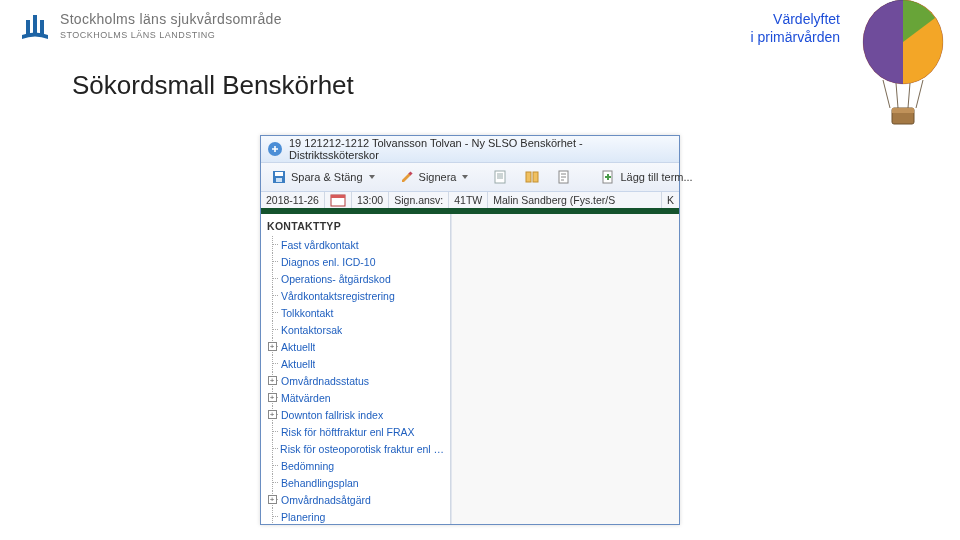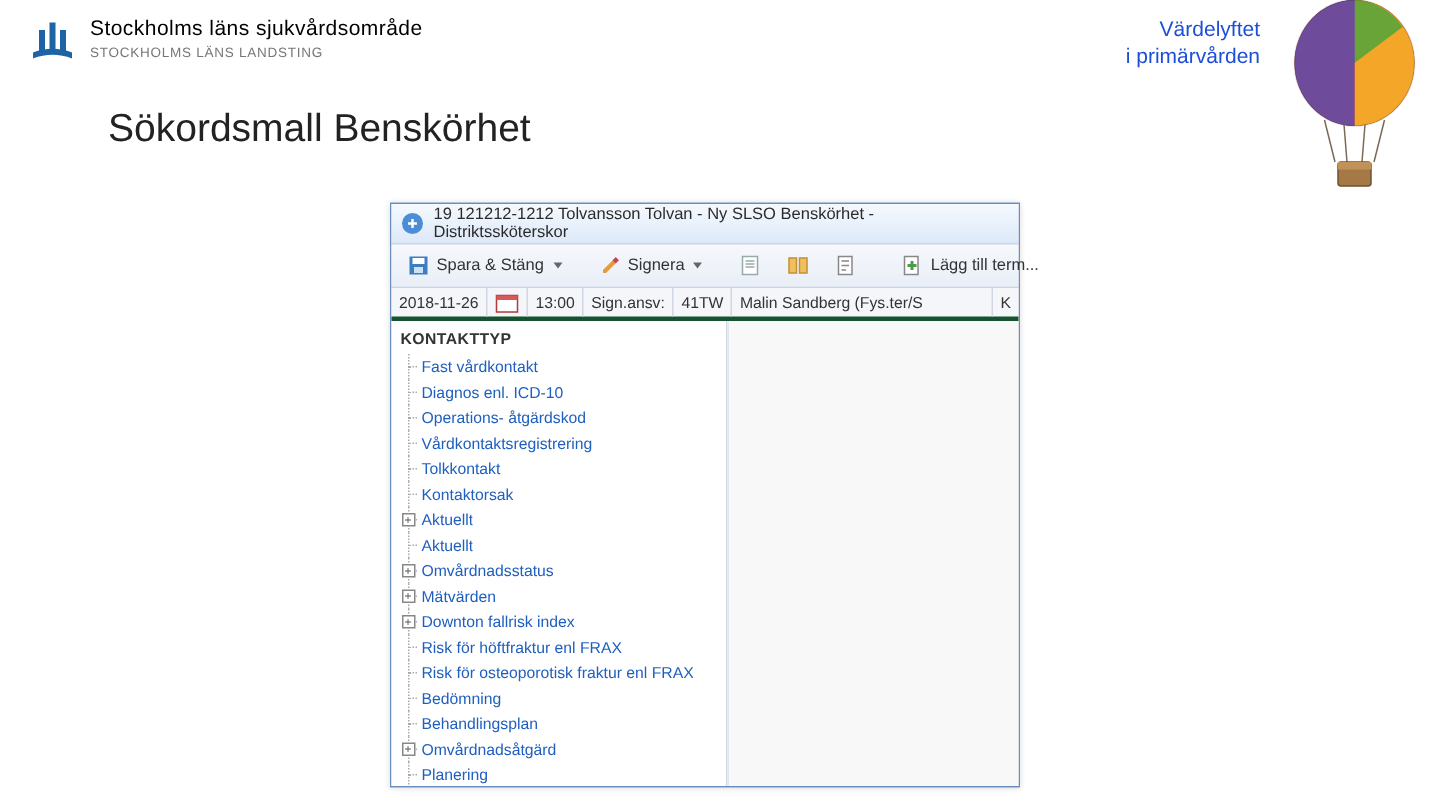--- a/index.html
+++ b/index.html
@@ -1,46 +1,46 @@
 <!DOCTYPE html>
 <html><head>
 <meta charset="utf-8">
 <style>
   * { box-sizing: border-box; margin: 0; padding: 0; }
   body { font-family: Verdana, Arial, sans-serif; width: 960px; height: 540px; background: #fff; position: relative; }
 
   .header-area { position: relative; height: 70px; }
   .logo-block { position: absolute; top: 10px; left: 20px; display: flex; align-items: center; gap: 10px; }
   .logo-mark { width: 30px; height: 30px; }
-  .logo-text { font-size: 14px; color: #000000; letter-spacing: 0.3px; }
+  .logo-text { font-size: 14px; color: #737373; letter-spacing: 0.3px; }
   .logo-sub { font-size: 9px; color: #777; letter-spacing: 0.5px; display:block; margin-top:2px;}
 
   .tagline { position: absolute; top: 10px; right: 120px; text-align: right; font-size: 14px; color: #1d4ed8; line-height: 1.3; }
 
   .balloon { position: absolute; top: 0px; right: 12px; width: 90px; height: 135px; }
 
   .slide-title { position: absolute; top: 70px; left: 72px; font-size: 26px; color: #222; font-weight: normal; }
 
   .app-window { position: absolute; top: 135px; left: 260px; width: 420px; height: 390px; border: 1px solid #6a8ec2; background: #fff; box-shadow: 0 0 4px rgba(0,0,0,.15); }
 
   .titlebar { height: 26px; background: linear-gradient(#f5f9fe,#dde9f8); display: flex; align-items: center; padding: 0 6px; font-size: 11px; color: #2b2b2b; }
   .title-icon { width: 16px; height: 16px; margin-right: 6px; flex-shrink:0; }
 
   .toolbar { height: 30px; background: linear-gradient(#f6f8fc,#e9eef7); border-top:1px solid #c9d6ea; border-bottom:1px solid #c9d6ea; display: flex; align-items: center; padding: 0 4px; gap: 4px; font-size: 11px; color: #333; }
   .tb-btn { display: flex; align-items: center; gap: 4px; padding: 2px 6px; border-radius: 3px; cursor: default; white-space: nowrap; }
   .tb-sep { width:1px; height:20px; background:#c0cde0; margin:0 2px; }
   .tb-ico { width:16px; height:16px; flex-shrink:0; }
   .dd-caret { width:0; height:0; border-left:3px solid transparent; border-right:3px solid transparent; border-top:4px solid #666; margin-left:2px;}
 
-  .infobar { height: 22px; background: #f4f6fa; border-bottom:3px solid #14532d; display:flex; align-items:flex-end; font-size:10.5px; color:#333; }
+  .infobar { height: 22px; background: #f4f6fa; border-bottom:6px solid #14532d; display:flex; align-items:flex-end; font-size:10.5px; color:#333; }
   .infobar .cell { padding:0 5px; border-right:1px solid #d0d8e4; height:100%; display:flex; align-items:center; white-space:nowrap; }
   .cal-ico { width:16px; height:14px; }
 
   .body-area { display:flex; height: calc(100% - 78px); }
-  .tree-pane { width:224px; background:#fff; border-right:1px solid #d0d8e4; padding:4px 0 4px 4px; overflow:hidden; }
+  .tree-pane { width:190px; background:#fff; border-right:1px solid #d0d8e4; padding:4px 0 4px 4px; overflow:hidden; }
   .section-hd { font-size:10.5px; color:#333; font-weight:bold; padding:2px 2px 4px 2px; letter-spacing:.3px; }
   .tree { font-size:10.5px; color:#1f5fbf; }
   .tree-item { display:flex; align-items:center; height:17px; white-space:nowrap; }
   .tree-indent { width:14px; height:17px; display:flex; align-items:center; justify-content:center; position:relative; }
   .tree-indent::before { content:""; position:absolute; top:0; bottom:0; left:7px; border-left:1px dotted #aaa; }
   .tree-indent::after { content:""; position:absolute; top:8px; left:7px; width:6px; border-top:1px dotted #aaa; }
   .expander { width:9px; height:9px; border:1px solid #888; background:#fff; font-size:8px; line-height:7px; text-align:center; color:#555; position:relative; z-index:1; }
   .tree-label { padding-left:2px; overflow:hidden; text-overflow:ellipsis; }
   .content-pane { flex:1; background:#f8f8f8; border-left:1px solid #e2e6ee; }
 </style>

